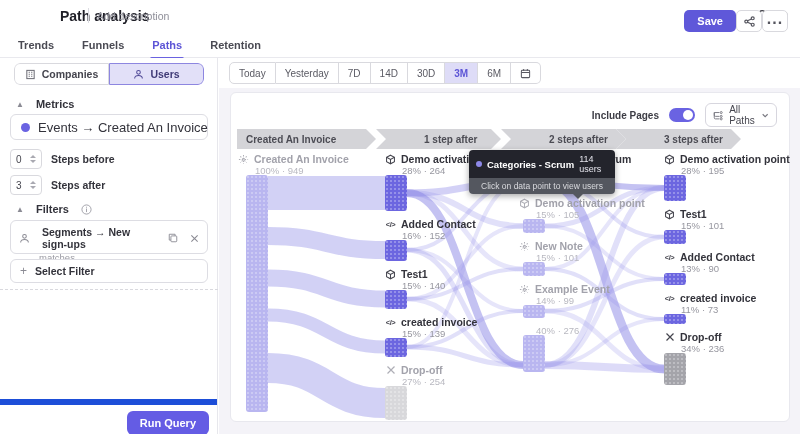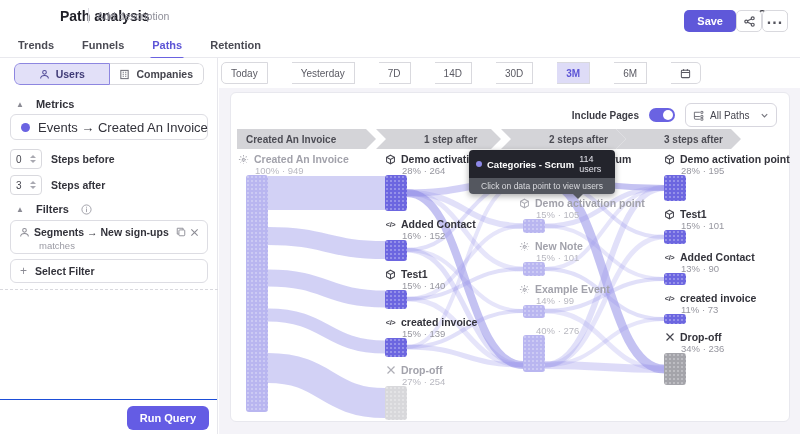--- a/index.html
+++ b/index.html
@@ -40,47 +40,47 @@
   .eventtxt { font-size:13px; font-weight:normal; color:#33333b; white-space:nowrap;text-align:right; }
   .steprow { position:absolute; left:10px; display:flex; align-items:center; gap:9px; }
   .stepbox { width:32px; height:20px; border:1px solid #d9d9de; border-radius:4px; display:flex; align-items:center; justify-content:space-between; padding:0 5px; background:#fff; cursor:pointer; }
   .stepval { font-size:10px; color:#45454e; }
   .stepcarets { display:flex; flex-direction:column; gap:2px; }
   .car-up { width:0; height:0; border-left:3px solid transparent; border-right:3px solid transparent; border-bottom:3px solid #a9a9b1; }
   .car-dn { width:0; height:0; border-left:3px solid transparent; border-right:3px solid transparent; border-top:3px solid #a9a9b1; }
   .steplbl { font-size:10.5px; font-weight:bold; color:#33333b; }
   .sb-filters { position:absolute; left:16px; top:145px; }
   .filtercard { position:absolute; left:10px; top:162px; width:198px; height:34px; border:1px solid #dddde3; border-radius:6px; background:#fff; padding:5px 8px 0 8px; cursor:pointer; }
-  .fc-row1 { display:flex; align-items:center; gap:4px; }
+  .fc-row1 { display:flex; align-items:center; gap:12px; }
   .fc-name { font-size:10.5px; font-weight:bold; color:#33333b; flex:1; }
   .fc-ic { color:#8b8b94; cursor:pointer; display:flex; }
   .fc-op { font-size:9.5px; color:#9a9aa3; margin:2px 0 0 20px; }
   .selfilter { position:absolute; left:10px; top:201px; width:198px; height:24px; border:1px solid #dddde3; border-radius:6px; display:flex; align-items:center; gap:8px; padding:0 9px; cursor:pointer; background:#fff; }
   .selfilter .plus { color:#8b8b94; font-size:12px; }
   .selfilter .lbl { font-size:10.5px; font-weight:bold; color:#33333b; }
   .dashdiv { position:absolute; left:0; top:231px; width:218px; border-top:1px dashed #d9d9de; }
-  .sb-footer { position:absolute; left:0; bottom:0; width:217px; height:35px; border-top:1px solid #1d4ed8; }
+  .sb-footer { position:absolute; left:0; bottom:0; width:217px; height:35px; border-top:6px solid #1d4ed8; }
   .runbtn { position:absolute; right:8px; top:6px; background:#645ce4; color:#fff; font-size:11px; font-weight:bold; border:none; border-radius:6px; padding:6px 13px; cursor:pointer; }
 
   
   .main { position:absolute; left:219px; top:58px; width:581px; height:376px; }
   .daterow { position:absolute; left:0; top:0; width:581px; height:30px; background:#fff; }
-  .dategroup { position:absolute; left:2px; top:4px; display:flex;gap:24px; }
+  .dategroup { position:absolute; left:10px; top:4px; display:flex; }
   .datebtn { height:22px; border:1px solid #d9d9de; border-left:none; background:#fff; font-size:10px; color:#5a5a63; padding:0 9px; display:flex; align-items:center; cursor:pointer; font-family:inherit; }
   .datebtn:first-child { border-left:1px solid #d9d9de; border-radius:5px 0 0 5px; }
   .datebtn:last-child { border-radius:0 5px 5px 0; }
   .datebtn.active { background:#dedcf7; color:#5d55d6; font-weight:bold; }
   .canvas { position:absolute; left:0; top:30px; width:581px; height:346px; background:#f4f3f8; }
   .panel { position:absolute; left:11px; top:4px; width:560px; height:330px; background:#fff; border:1px solid #e8e8ee; border-radius:6px; }
 
   .panelctrl { position:absolute; right:12px; top:10px; display:flex; align-items:center; gap:10px; z-index:5; }
   .incpages { font-size:10px; font-weight:bold; color:#3d3d45; }
   .toggle { width:26px; height:14px; border-radius:8px; background:#6a63e2; position:relative; cursor:pointer; }
   .toggle .knob { position:absolute; right:2px; top:2px; width:10px; height:10px; border-radius:50%; background:#fff; }
-  .pathsel { width:92px; height:24px; border:1px solid #d7d6de; border-radius:6px; display:flex; align-items:center; gap:6px; padding:0 7px; cursor:pointer; background:#fff; }
+  .pathsel { width:72px; height:24px; border:1px solid #d7d6de; border-radius:6px; display:flex; align-items:center; gap:6px; padding:0 7px; cursor:pointer; background:#fff; }
   .pathsel .lbl { font-size:10px; color:#45454e; flex:1; }
 
   .colhead { position:absolute; top:36px; height:20px; background:#d4d4d8; color:#4c4c54; font-size:10px; font-weight:bold; display:flex; align-items:center; z-index:2; }
   .colhead.first { clip-path:polygon(0 0, calc(100% - 10px) 0, 100% 50%, calc(100% - 10px) 100%, 0 100%); padding-left:9px; }
   .colhead.notch { clip-path:polygon(0 0, calc(100% - 10px) 0, 100% 50%, calc(100% - 10px) 100%, 0 100%, 10px 50%); padding-left:48px; }
 
   .flows { position:absolute; left:0; top:0; width:560px; height:330px; z-index:1; }
   .col { position:absolute; top:60px; width:140px; z-index:2; }
   .node { margin-bottom:7px; }
   .nlabel { display:flex; align-items:center; gap:5px; height:12px; font-size:10.5px; font-weight:bold; color:#33333b; white-space:nowrap; }
@@ -139,37 +139,37 @@
           </svg>
       </div>
       <div class="iconbtn">
         <span style="letter-spacing:1px;font-weight:bold;margin-top:-5px;">...</span>
       </div>
     </div>
   </div>
 
   <div class="sidebar">
     <div class="seg" id="entityToggle">
+        <div class="seghalf">
+          <span style="display:flex;color:#6a6a73">
+            <svg width="11" height="11" viewBox="0 0 12 12" fill="none" stroke="currentColor" stroke-width="1.1">
+              <rect x="2" y="1.5" width="8" height="9"></rect>
+              <path d="M4 3.5h1.3M6.7 3.5H8M4 5.7h1.3M6.7 5.7H8M4 7.9h1.3M6.7 7.9H8"></path>
+            </svg>
+          </span>
+          <span>Companies</span>
+        </div>
         <div class="seghalf active">
           <span style="display:flex;color:#4f4896">
             <svg width="11" height="11" viewBox="0 0 12 12" fill="none" stroke="currentColor" stroke-width="1.1">
               <circle cx="6" cy="3.6" r="2"></circle>
               <path d="M1.8 10.4c0-2.2 1.9-3.4 4.2-3.4s4.2 1.2 4.2 3.4"></path>
             </svg>
           </span>
           <span>Users</span>
-        </div>
-        <div class="seghalf">
-          <span style="display:flex;color:#6a6a73">
-            <svg width="11" height="11" viewBox="0 0 12 12" fill="none" stroke="currentColor" stroke-width="1.1">
-              <rect x="2" y="1.5" width="8" height="9"></rect>
-              <path d="M4 3.5h1.3M6.7 3.5H8M4 5.7h1.3M6.7 5.7H8M4 7.9h1.3M6.7 7.9H8"></path>
-            </svg>
-          </span>
-          <span>Companies</span>
         </div>
       </div>
 
     <div class="secthead sb-metrics">
       <span class="chev">▲</span>
       <span>Metrics</span>
     </div>
     <div class="eventbox">
       <span class="eventdot"></span>
       <span class="eventtxt">Events → Created An Invoice</span>

